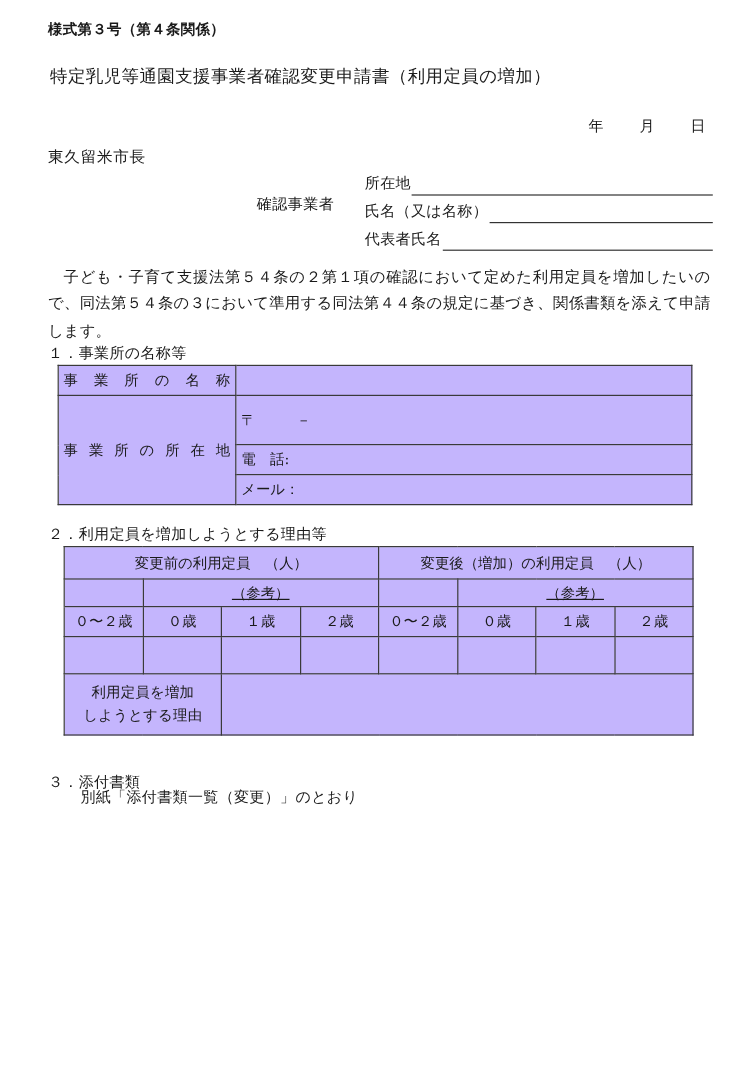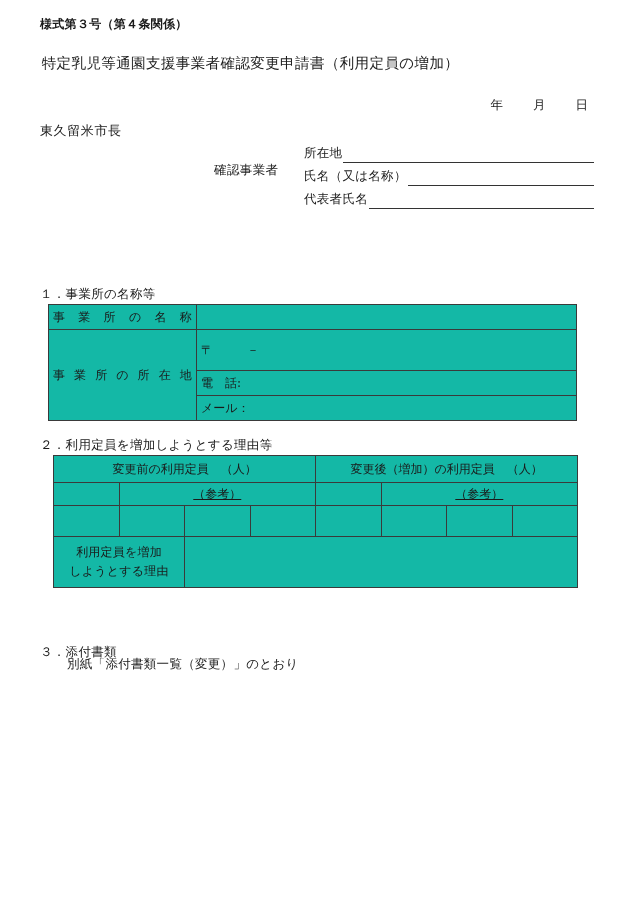--- a/index.html
+++ b/index.html
@@ -139,21 +139,21 @@
   table.grid {
     position: absolute;
     border-collapse: collapse;
     font-size: 12px;
     table-layout: fixed;
   }
   table.grid td {
     border: 1px solid #3a3a3a;
     padding: 0 4px;
     vertical-align: middle;
-    background: #14b8a6;
+    background: #c4b5fd;
   }
 
   
   #table-office {
     left: 48px;
     top: 304px;
     width: 528px;
   }
   #table-office td { height: 24px; }
   .lbl-cell {
@@ -217,20 +217,21 @@
         <span class="ap-name">氏名（又は名称）</span>
         <span class="ap-rule"></span>
       </div>
       <div class="ap-row">
         <span class="ap-name">代表者氏名</span>
         <span class="ap-rule"></span>
       </div>
     </div>
   </div>
 
+  <div class="body-para">子ども・子育て支援法第５４条の２第１項の確認において定めた利用定員を増加したいので、同法第５４条の３において準用する同法第４４条の規定に基づき、関係書類を添えて申請します。</div>
 
   <div class="sec-head" id="sec1-head">１．事業所の名称等</div>
 
   <table class="grid" id="table-office">
     <colgroup>
       <col style="width:148px">
       <col style="width:380px">
     </colgroup>
     <tbody>
       <tr>
@@ -270,20 +271,30 @@
         <td class="cap-group" colspan="4">変更前の利用定員　（人）</td>
         <td class="cap-group" colspan="4">変更後（増加）の利用定員　（人）</td>
       </tr>
       <tr>
         <td class="cap-ref" style="border-left:1px solid #3a3a3a;border-right:none;border-bottom:none;"></td>
         <td class="cap-ref" colspan="3">（参考）</td>
         <td class="cap-ref" style="border-right:none;border-bottom:none;"></td>
         <td class="cap-ref" colspan="3">（参考）</td>
       </tr>
       <tr>
+        <td class="cap-age">０〜２歳</td>
+        <td class="cap-age">０歳</td>
+        <td class="cap-age">１歳</td>
+        <td class="cap-age">２歳</td>
+        <td class="cap-age">０〜２歳</td>
+        <td class="cap-age">０歳</td>
+        <td class="cap-age">１歳</td>
+        <td class="cap-age">２歳</td>
+      </tr>
+      <tr>
         <td class="cap-blank"></td>
         <td class="cap-blank"></td>
         <td class="cap-blank"></td>
         <td class="cap-blank"></td>
         <td class="cap-blank"></td>
         <td class="cap-blank"></td>
         <td class="cap-blank"></td>
         <td class="cap-blank"></td>
       </tr>
       <tr>

